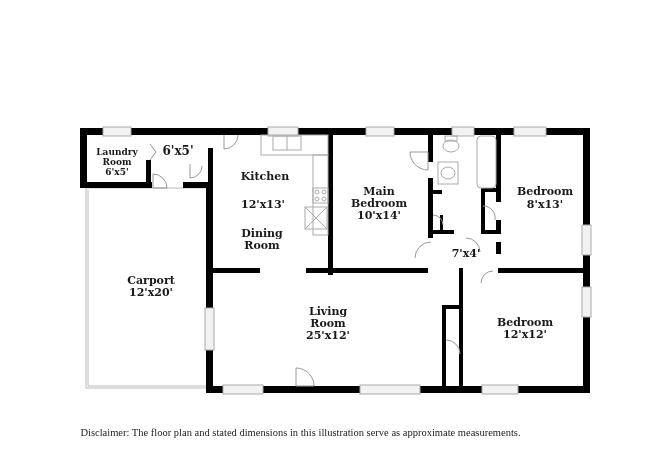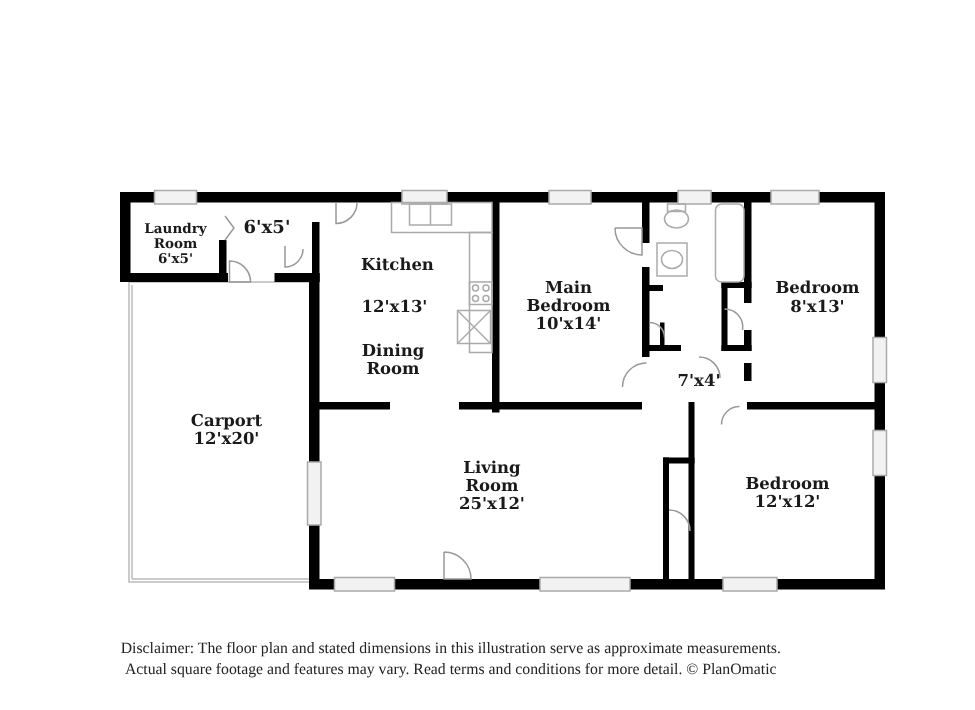--- a/index.html
+++ b/index.html
@@ -148,14 +148,13 @@
   </g>
 
   <g>
     <text class="lbl" x="525" y="326" font-size="11">Bedroom</text>
     <text class="lbl" x="525" y="338" font-size="11">12'x12'</text>
   </g>
 </svg>
 
 <div class="disc">
   <div>Disclaimer: The floor plan and stated dimensions in this illustration serve as approximate measurements.</div>
-  <div>Actual square footage and features may vary. Read terms and conditions for more detail. © PlanOmatic</div>
 </div>
 
 </body></html>

